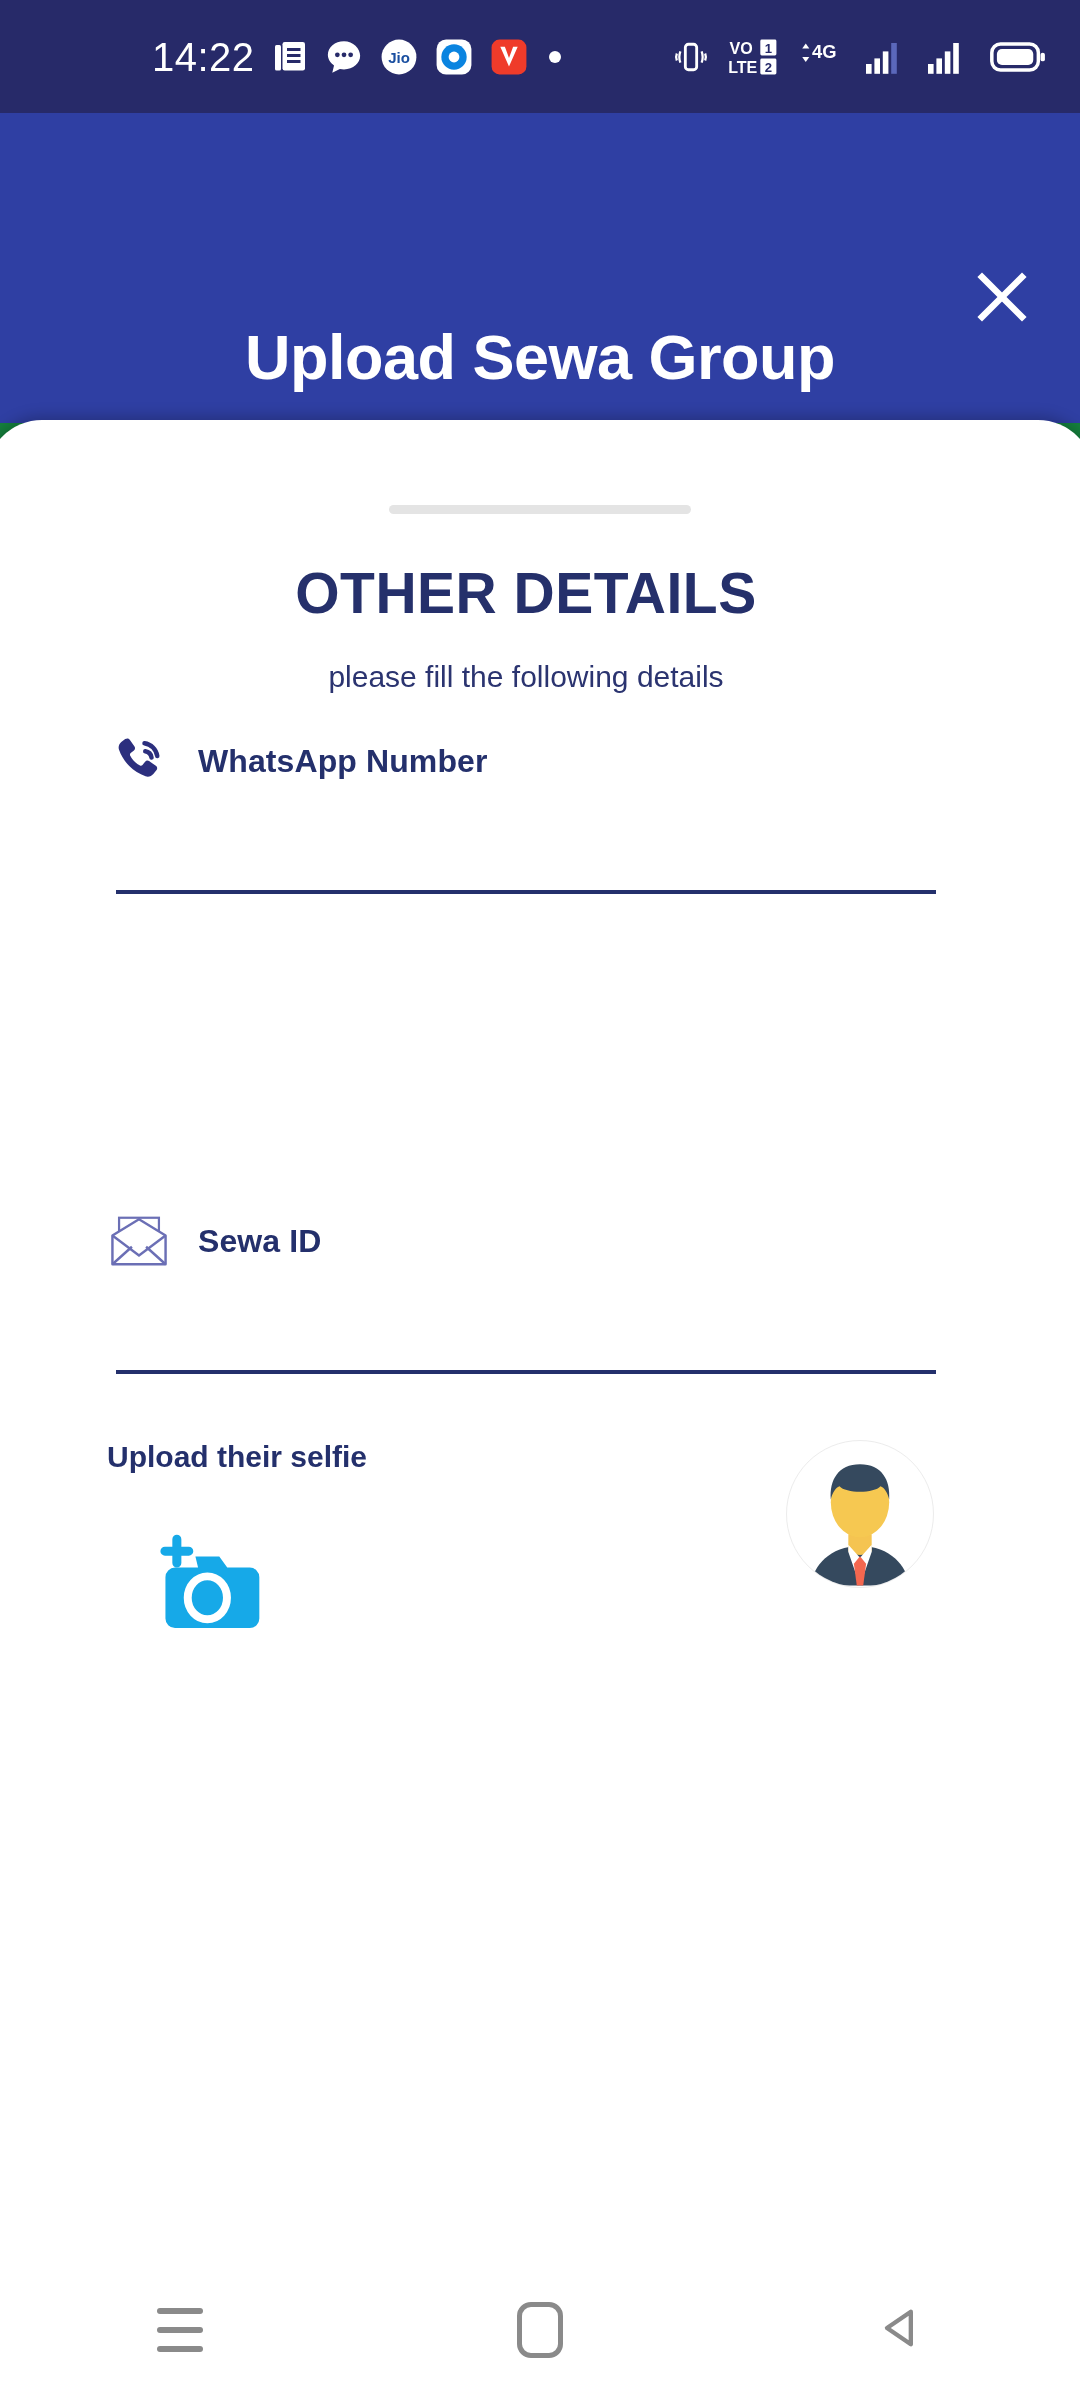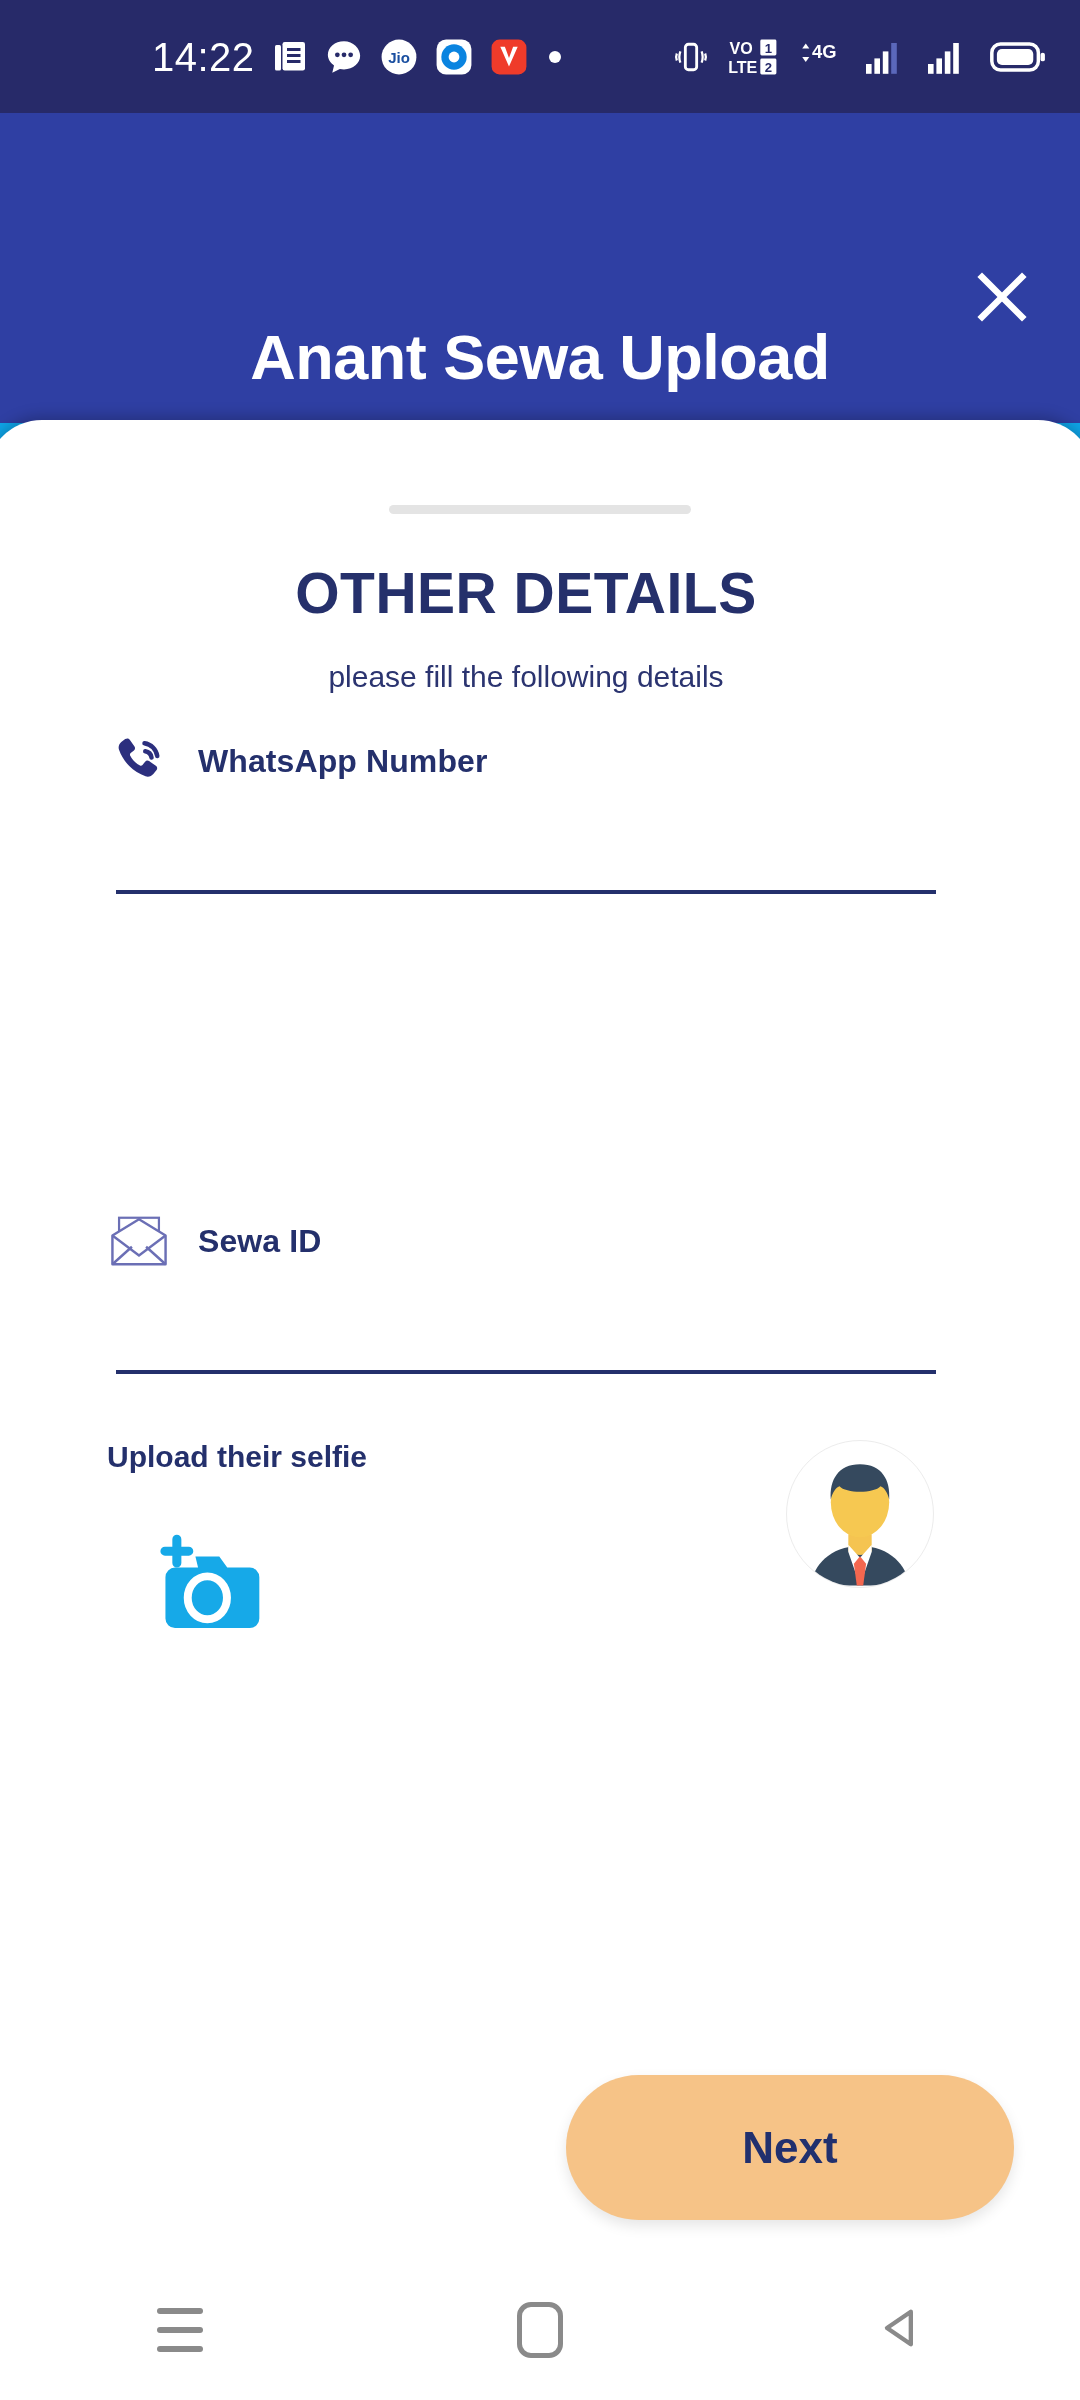--- a/index.html
+++ b/index.html
@@ -5,21 +5,21 @@
   * { margin:0; padding:0; box-sizing:border-box; }
   html,body {
     width:1080px; height:2400px;
     background:#ffffff;
     font-family:"Liberation Sans", sans-serif;
     overflow:hidden;
   }
   #screen {
     position:relative;
     width:1080px; height:2400px;
-    background:#0ea5e9;
+    background:#15803d;
     overflow:hidden;
   }
 
   
   #status-bar {
     position:absolute; top:0; left:0;
     width:1080px; height:113px;
     background:#272a69;
     display:flex; align-items:center;
     color:#ffffff;
@@ -272,21 +272,21 @@
       </span>
     </div>
   </div>
 
   <div id="header">
     <div id="close-button">
       <svg width="60" height="60" viewBox="0 0 24 24">
         <path d="M4 4 L20 20 M20 4 L4 20" stroke="#ffffff" stroke-width="2.6" stroke-linecap="square"></path>
       </svg>
     </div>
-    <div id="app-title">Anant Sewa Upload</div>
+    <div id="app-title">Upload Sewa Group</div>
   </div>
 
   <div id="sheet">
     <div id="sheet-inner">
 
       <div id="drag-handle"></div>
 
       <div id="section-title">OTHER DETAILS</div>
       <div id="section-subtitle">please fill the following details</div>
 
@@ -338,21 +338,20 @@
             <path d="M50 72 C29 72 18 86 16 99 H84 C82 86 71 72 50 72 Z" fill="#35495e"></path>
             <path d="M42 64 h16 v11 c0 4-16 4-16 0 z" fill="#f5c451"></path>
             <path d="M42 71 L50 80 L58 71 L58 76 L50 99 L42 76 Z" fill="#ffffff"></path>
             <path d="M50 79 L54.2 84 L52.2 99 H47.8 L45.8 84 Z" fill="#f4674f"></path>
             <ellipse cx="50" cy="42" rx="20" ry="24" fill="#f6c851"></ellipse>
             <path d="M50 16 C35 16 29 27 30 40 C31 36 33 32 36 31 C40 36 60 36 64 31 C67 32 69 36 70 40 C71 27 65 16 50 16 Z" fill="#35495e"></path>
           </svg>
         </div>
       </div>
 
-      <button id="next-button">Next</button>
 
     </div>
   </div>
 
   <div id="nav-bar">
     <div class="nav-btn">
       <span id="recents-icon-wrap">
         <span class="hb-line"></span>
           <span class="hb-line"></span>
           <span class="hb-line"></span>

